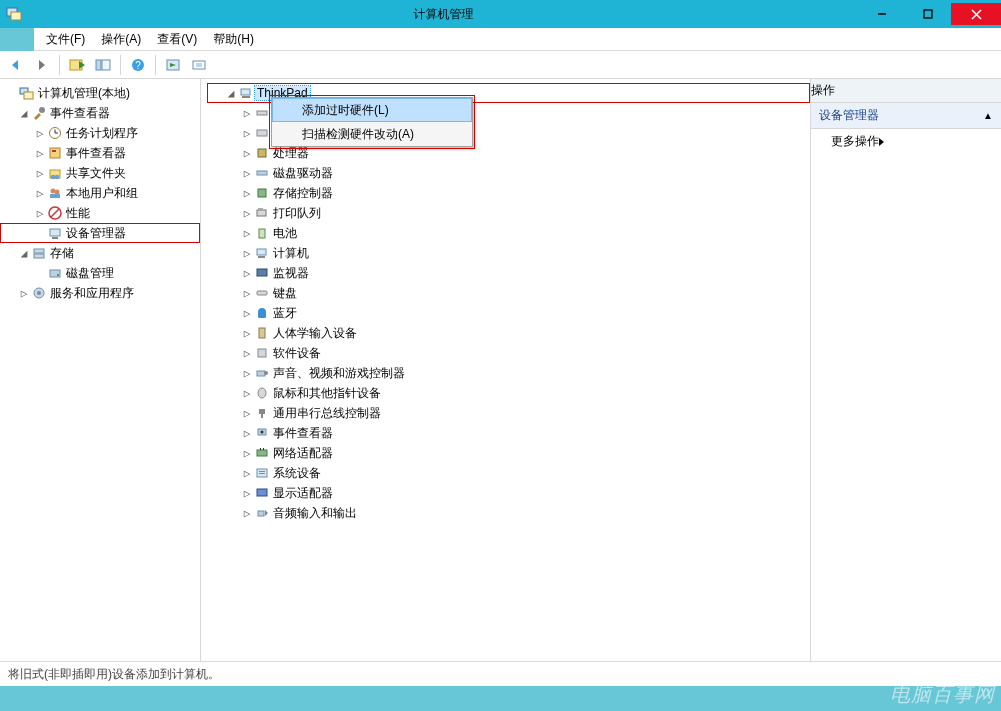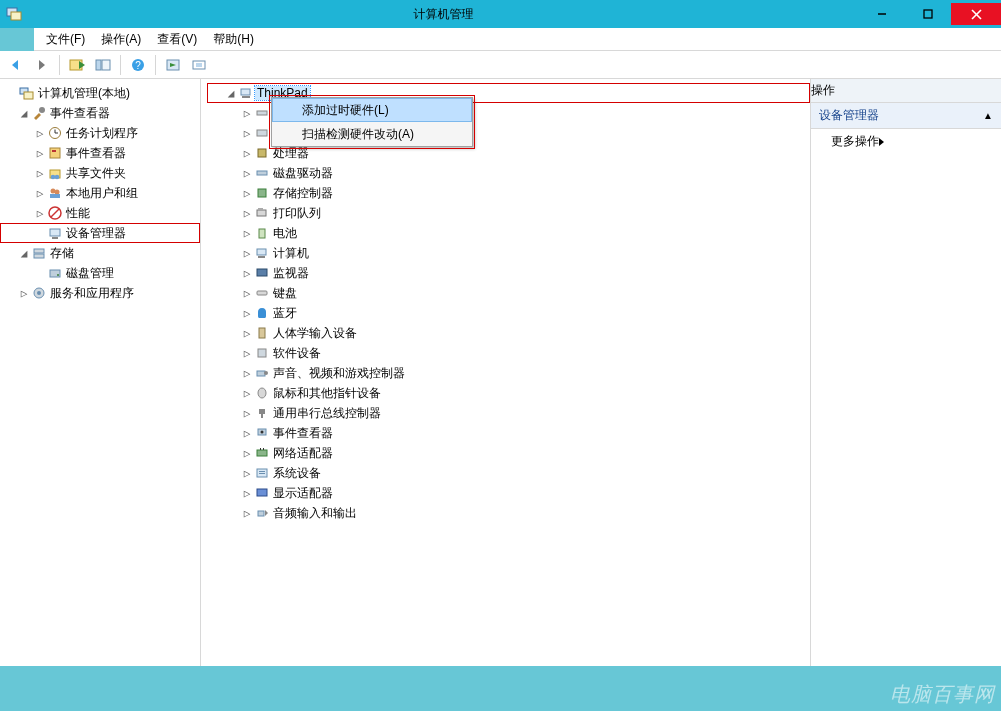--- a/index.html
+++ b/index.html
@@ -482,16 +482,19 @@
         <span>设备管理器</span>
         <span class="chev">▲</span>
       </div>
       <div class="action-item">
         <span>更多操作</span>
         <span class="tri r"></span>
       </div>
     </div>
   </div>
 
+  <div class="statusbar">
+    <span>将旧式(非即插即用)设备添加到计算机。</span>
+  </div>
   <div class="bottom-pad">
     <span class="watermark">电脑百事网</span>
   </div>
 </div>
 
 </body></html>

